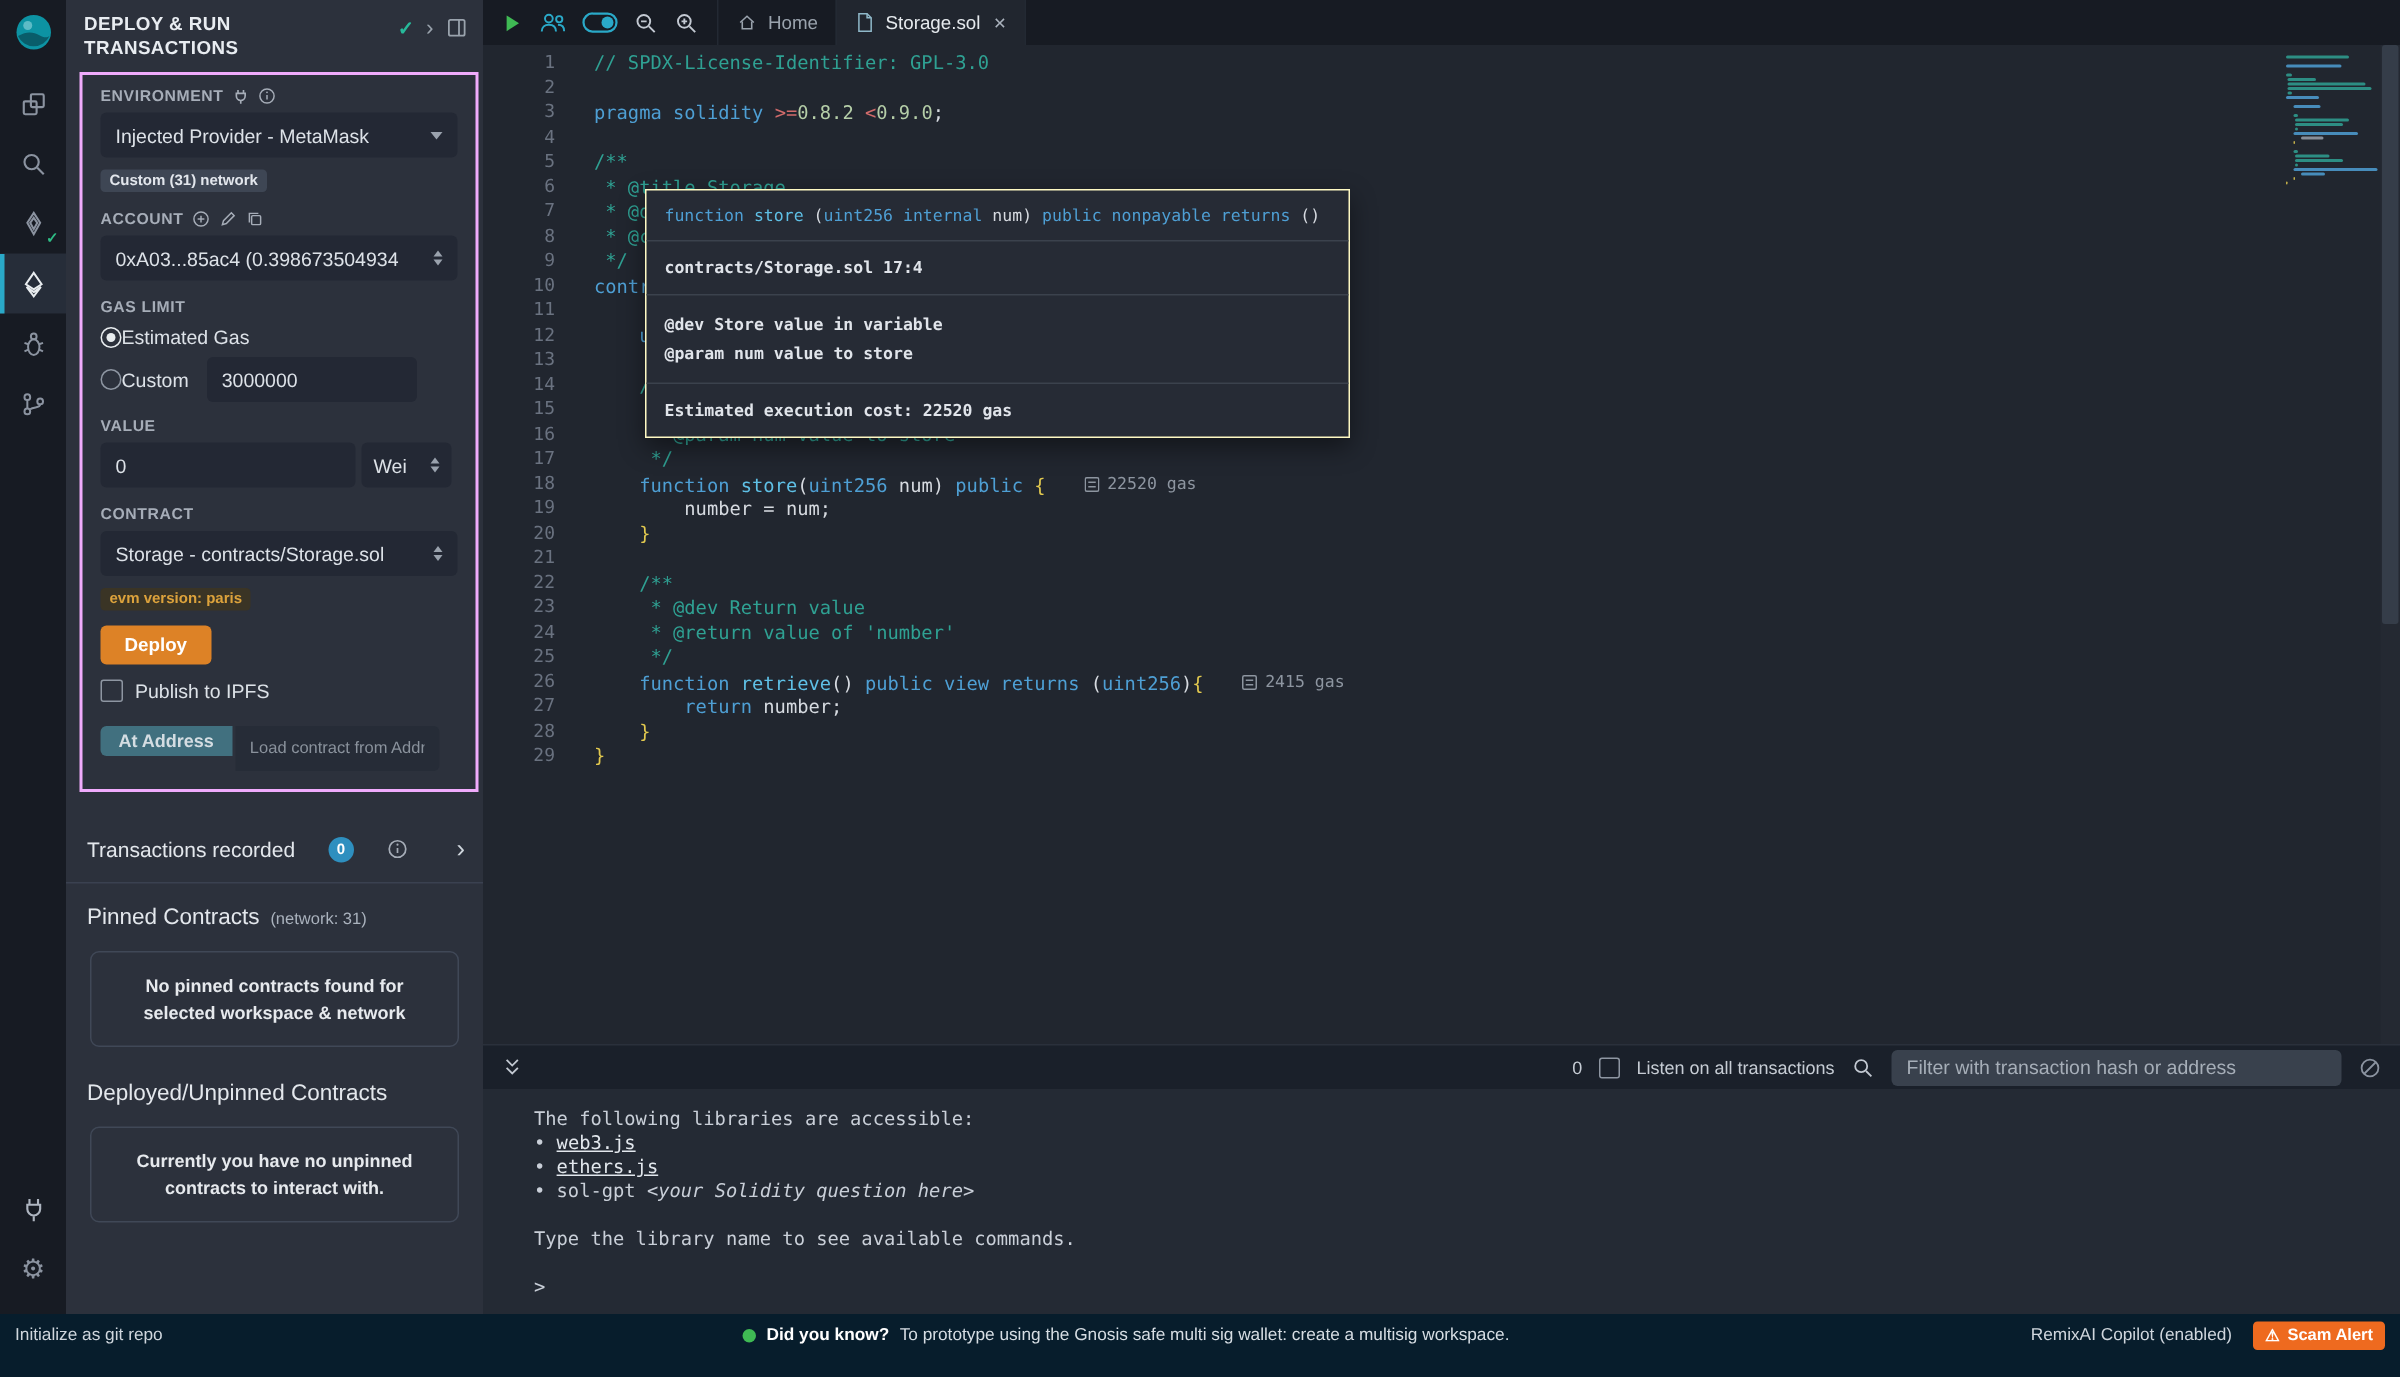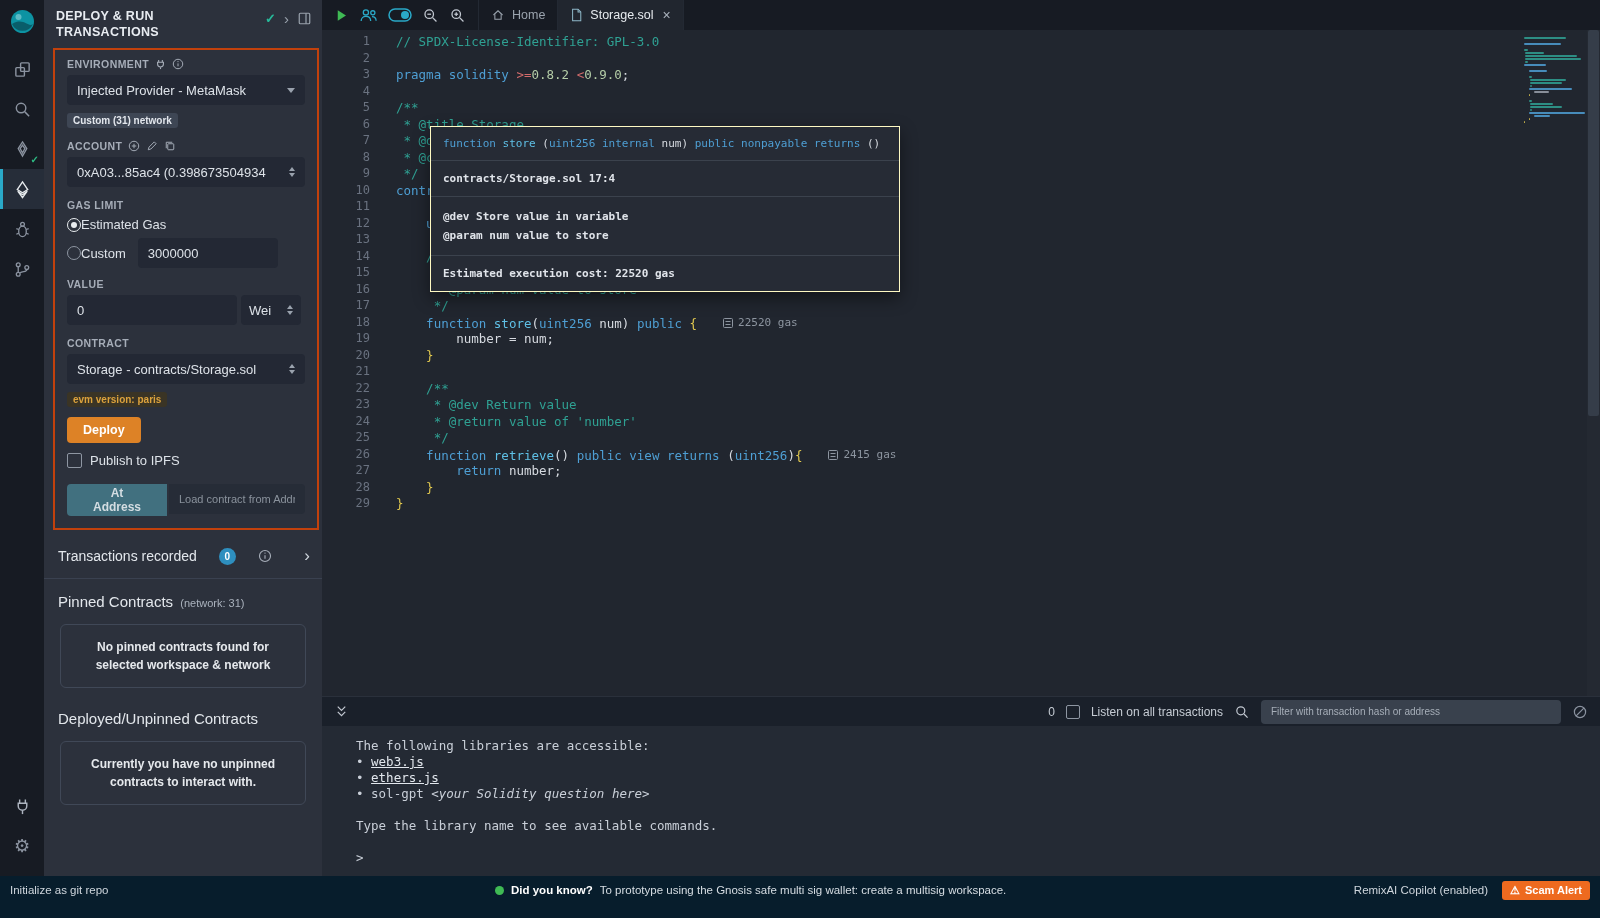--- a/index.html
+++ b/index.html
@@ -16,21 +16,21 @@
   .ib-check{position:absolute;right:5px;bottom:4px;color:#2ebd85;font-size:10px;font-weight:bold}
   .gear-glyph{font-size:18px;color:#8b93a0;line-height:1}
 
   
   .sidepanel{width:278px;background:#2c313c;display:flex;flex-direction:column;overflow:hidden;color:#dde2e8}
   .sp-header{display:flex;align-items:flex-start;justify-content:space-between;padding:9px 10px 4px 12px}
   .sp-title{font-size:12.5px;font-weight:700;letter-spacing:.3px;line-height:1.25;width:150px;color:#e8ecf1}
   .sp-hicons{display:flex;align-items:center;gap:8px;margin-top:2px}
   .sp-check{color:#27b99a;font-size:13px;font-weight:bold;cursor:pointer}
   .sp-chev{color:#9aa3ad;font-size:15px;cursor:pointer;line-height:1}
-  .red-box{margin:4px 3px 0 9px;border:2px solid #c2410c;padding:8px 12px 12px}
+  .red-box{margin:4px 3px 12px 9px;border:2px solid #f0abfc;padding:8px 12px 12px}
   .sp-label{font-size:10.5px;font-weight:700;color:#a6adb8;letter-spacing:.4px;display:flex;align-items:center;gap:6px}
   .sp-select{height:30px;background:#232834;border-radius:4px;display:flex;align-items:center;justify-content:space-between;padding:0 10px;font-size:13px;color:#dde2e8;margin-top:5px;cursor:pointer;overflow:hidden;white-space:nowrap}
   .sp-select span.txt{overflow:hidden;text-overflow:clip;white-space:nowrap}
   .badge-dark{display:inline-block;background:#3e4654;color:#e2e6ec;font-size:10px;font-weight:700;padding:2px 6px;border-radius:3px;margin-top:8px}
   .badge-evm{display:inline-block;background:#3a3425;color:#dca23c;font-size:10px;font-weight:700;padding:2px 6px;border-radius:3px;margin-top:8px}
   .mt12{margin-top:12px}.mt10{margin-top:10px}
   .radio-row{display:flex;align-items:center;gap:0;margin-top:6px;font-size:13px;color:#dde2e8}
   .radio{width:14px;height:14px;border-radius:50%;border:1.5px solid #8e96a2;flex:0 0 auto;position:relative;cursor:pointer}
   .radio.sel{border-color:#e8ecef}
   .radio.sel::after{content:"";position:absolute;left:3px;top:3px;width:6px;height:6px;border-radius:50%;background:#e8ecef}
@@ -40,21 +40,21 @@
   .value-inp{width:170px}
   .unit-select{width:60px;height:30px;background:#232834;border-radius:4px;display:flex;align-items:center;justify-content:space-between;padding:0 8px;font-size:13px;cursor:pointer}
   .caret-d{width:0;height:0;border-left:4px solid transparent;border-right:4px solid transparent;border-top:5px solid #9aa2ad}
   .updown{display:flex;flex-direction:column;gap:2px;align-items:center}
   .updown .u{width:0;height:0;border-left:3.5px solid transparent;border-right:3.5px solid transparent;border-bottom:4px solid #9aa2ad}
   .updown .d{width:0;height:0;border-left:3.5px solid transparent;border-right:3.5px solid transparent;border-top:4px solid #9aa2ad}
   .btn-deploy{display:inline-block;background:#dd8226;color:#fff;font-size:12.5px;font-weight:600;padding:6px 16px;border:none;border-radius:4px;margin-top:10px;cursor:pointer;font-family:"Liberation Sans",sans-serif}
   .chk-row{display:flex;align-items:center;gap:8px;margin-top:10px;font-size:13px}
   .chk{width:15px;height:15px;border:1.5px solid #8e96a2;border-radius:2px;background:transparent;cursor:pointer}
   .ataddr-row{display:flex;gap:2px;margin-top:16px}
-  .btn-ataddr{background:#41707f;color:#d4dde2;font-size:12px;font-weight:600;padding:0 24px;height:32px;border:none;border-radius:4px 0 0 4px;cursor:pointer;font-family:"Liberation Sans",sans-serif}
+  .btn-ataddr{background:#41707f;color:#d4dde2;font-size:12px;font-weight:600;padding:0 12px;height:20px;border:none;border-radius:4px 0 0 4px;cursor:pointer;font-family:"Liberation Sans",sans-serif}
   .ataddr-inp{width:136px;border-radius:0 4px 4px 0;background:#262c37;font-size:11px}
   .ataddr-inp::placeholder{color:#8a929c}
   .tx-row{display:flex;align-items:center;gap:22px;padding:16px 12px 12px 14px;font-size:14px;color:#e3e7ec}
   .badge-count{background:#2e8fbf;color:#fff;font-size:10px;font-weight:700;min-width:17px;height:17px;border-radius:9px;display:inline-flex;align-items:center;justify-content:center;padding:0 4px}
   .tx-chev{margin-left:auto;color:#cfd6dd;font-size:17px;cursor:pointer}
   .divider{border-top:1px solid #3a4150;margin:0 0 0 0}
   .pin-title{padding:14px 14px 0;font-size:15px;color:#e3e7ec}
   .pin-sub{font-size:11px;color:#aab2bd;margin-left:3px}
   .empty-box{margin:14px 16px 0;border:1px solid #404857;border-radius:6px;padding:13px 18px;font-size:12px;font-weight:700;text-align:center;color:#e6e9ed;line-height:1.5}
   .dep-title{padding:22px 14px 0;font-size:15px;color:#e3e7ec}
@@ -83,21 +83,21 @@
   .mm-line{height:2px;margin:1px 0;border-radius:1px;opacity:.85}
   .scrollbar{position:absolute;right:0;top:0;bottom:0;width:13px;background:#242932;z-index:3}
   .scroll-thumb{position:absolute;right:1px;top:0;width:11px;height:58%;background:#353d49;border-radius:2px;cursor:grab}
 
   
   .terminal-bar{height:30px;background:#1a202a;border-top:1px solid #2a303b;display:flex;align-items:center;padding:0 12px;flex:0 0 auto}
   .tbar-right{margin-left:auto;display:flex;align-items:center;gap:11px}
   .t-count{font-size:12px;color:#c6ccd4}
   .t-chk{width:14px;height:14px;border:1.5px solid #8e96a2;border-radius:2px;cursor:pointer}
   .t-listen{font-size:12px;color:#c6ccd4}
-  .t-filter{width:300px;height:24px;background:#39414d;border:none;border-radius:4px;color:#dde2e8;font-size:10px;padding:0 10px;outline:none}
+  .t-filter{width:300px;height:24px;background:#39414d;border:none;border-radius:4px;color:#dde2e8;font-size:13px;padding:0 10px;outline:none}
   .t-filter::placeholder{color:#a6aeb8}
   .terminal{height:150px;background:#242a34;padding:12px 0 0 34px;flex:0 0 auto;overflow:hidden}
   .term-line{font:12.5px/16px "DejaVu Sans Mono",monospace;color:#c9cfd8;white-space:pre}
   .tt-p{color:#c9cfd8}.tt-u{color:#e2e7ed;text-decoration:underline;cursor:pointer}.tt-i{font-style:italic;color:#c9cfd8}
 
   
   .statusbar{height:42px;background:#071d2c;display:flex;align-items:center;padding:0 10px 14px;position:relative;flex:0 0 auto}
   .sb-left{font-size:11.5px;color:#cfd6dd}
   .sb-center{position:absolute;left:495px;display:flex;align-items:center;gap:7px;font-size:11.5px;color:#d6dde3}
   .sb-dot{width:9px;height:9px;border-radius:50%;background:#3fba54;display:inline-block}

